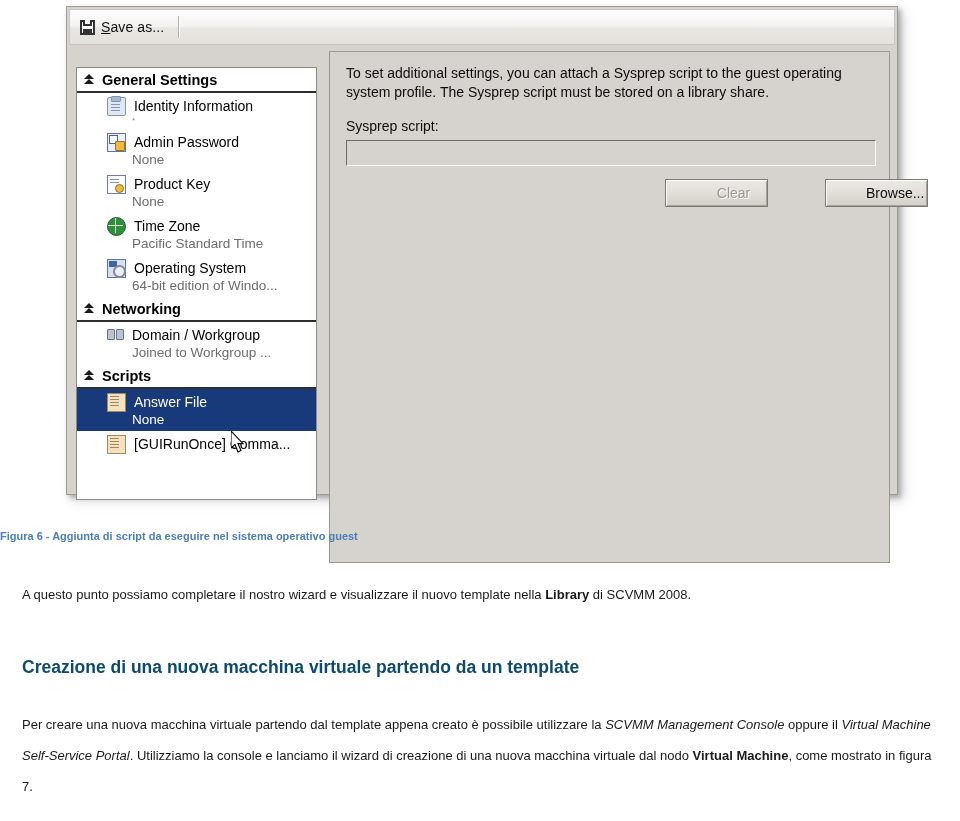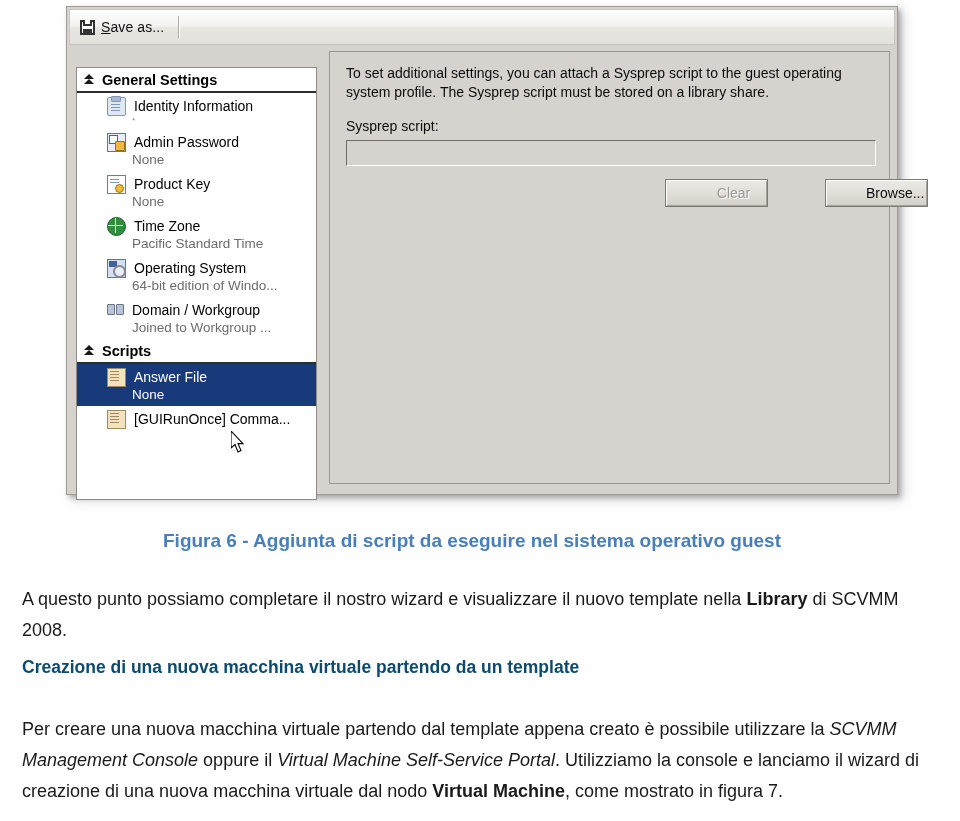--- a/index.html
+++ b/index.html
@@ -189,21 +189,21 @@
     left: 252px; top: 44px;
     width: 8px; height: 433px;
     background: #d6d3ce;
   }
 
   
   #detail-pane {
     position: absolute;
     left: 262px; top: 44px;
     width: 561px;
-    height: 433px;
+    height: 512px;
     background: #d6d3ce;
     border: 1px solid #9b9892;
     box-sizing: border-box;
   }
   #detail-description {
     position: absolute;
     left: 16px; top: 12px;
     width: 530px;
     font-size: 14px;
     color: #0c0c0c;
@@ -266,30 +266,29 @@
   #doc-body {
     position: absolute;
     left: 0; top: 516px;
     width: 960px;
     height: 305px;
   }
   #figure-caption {
     position: absolute;
     left: 0; top: 14px;
     width: 944px;
-    text-align: center;
-    font-size: 19px;
+    font-size: 11px;
     font-weight: bold;
     color: #4a7ebb;
   }
   .doc-para {
     position: absolute;
     left: 22px;
     width: 916px;
-    font-size: 18px;
+    font-size: 13px;
     line-height: 31px;
     color: #1a1a1a;
   }
   #para-intro { top: 50px; }
   #heading-creazione {
     position: absolute;
     left: 22px; top: 126px;
     width: 916px;
     font-size: 17.5px;
     font-weight: bold;
@@ -361,20 +360,27 @@
       </div>
 
       <div class="nav-item">
         <div class="nav-item-main">
           <span class="nav-item-icon ic-os"></span>
           <span class="nav-item-label">Operating System</span>
         </div>
         <div class="nav-item-sub">64-bit edition of Windo...</div>
       </div>
 
+      <div class="nav-group-header">
+        <span class="chev-icon">
+            <i class="c1"></i>
+            <i class="c2"></i>
+          </span>
+        <span class="nav-group-title">Networking</span>
+      </div>
 
       <div class="nav-item">
         <div class="nav-item-main">
           <span class="nav-item-icon ic-domain"></span>
           <span class="nav-item-label">Domain / Workgroup</span>
         </div>
         <div class="nav-item-sub">Joined to Workgroup ...</div>
       </div>
 
       <div class="nav-group-header">

